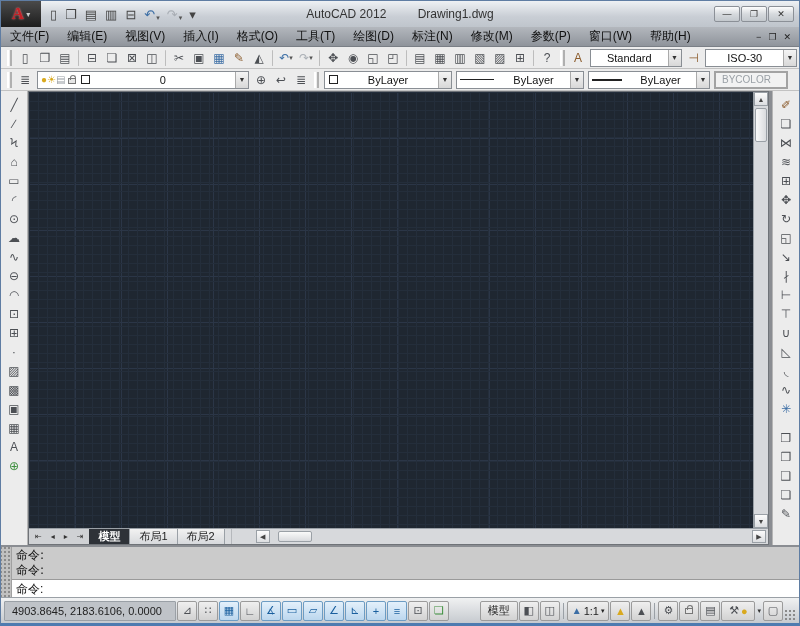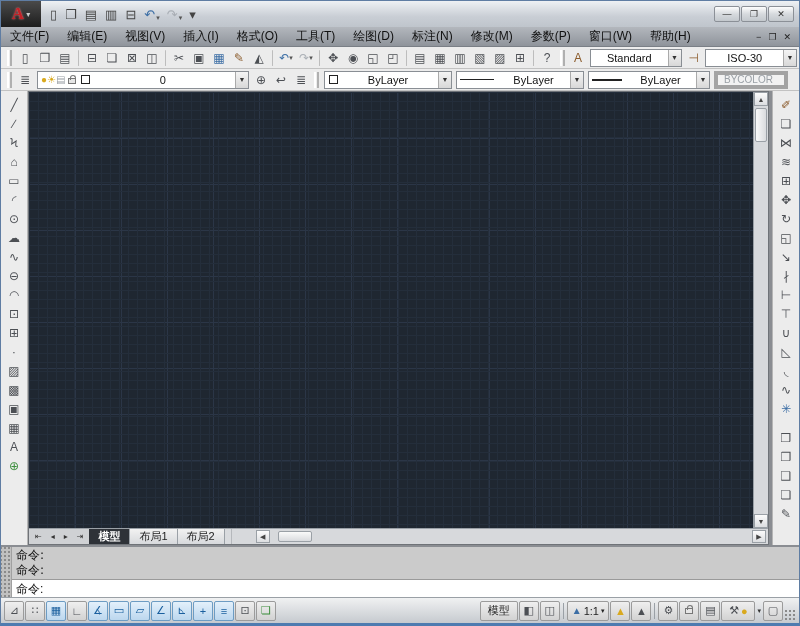--- a/index.html
+++ b/index.html
@@ -51,21 +51,21 @@
   .tbi.grayed{ color:#abb0b6; }
   .tbi.brown{ color:#8a5a2a; }
   .combo{ height:18px; background:#fff; border:1px solid #898e94; display:flex;
     align-items:center; font-size:11px; color:#111; margin:0 2px; cursor:pointer; }
   .combo .val{ flex:1; padding:0 4px; white-space:nowrap; overflow:hidden;text-align:center; }
   .combo .drop{ width:13px; height:100%; display:flex; align-items:center; justify-content:center;
     font-size:7px; color:#333; background:linear-gradient(#f4f4f4,#d8d8d8); border-left:1px solid #aaa; }
   .combo .ltline{ flex:0 0 34px; border-top:1px solid #222; margin:0 3px; }
   .combo .lwline{ flex:0 0 30px; border-top:2px solid #222; margin:0 3px; }
   .swatch{ width:9px; height:9px; border:1px solid #222; background:#fff; margin-left:4px; }
-  .disabled-box{ height:18px; width:74px; border:4px solid #a3a3a3; background:#f2f2f2;
+  .disabled-box{ height:18px; width:74px; border:2px solid #a3a3a3; background:#f2f2f2;
     color:#9aa0a6; font-size:10px; display:flex; align-items:center; padding-left:6px; margin:0 2px; }
   .mini{ font-size:10px; line-height:1; }
   .mini.yellow{ color:#d9a91e; }
   .mini.gray{ color:#9aa0a6; }
   .lock-ic{ width:8px; height:6px; border:1px solid #777; background:#e6e6e6; position:relative;
     margin:3px 1px 0 3px; }
   .lock-ic::before{ content:''; position:absolute; top:-4px; left:1px; width:4px; height:4px;
     border:1px solid #777; border-bottom:none; border-radius:3px 3px 0 0; }
   
   .main{ flex:1; display:flex; background:#8a8d92; min-height:0; }
@@ -180,20 +180,24 @@
         </button>
         <button class="qat-btn grayed">
           <span class="g">↷</span>
           <span class="caret2">▾</span>
         </button>
         <button class="qat-btn">
           <span class="g">▾</span>
           <span class="caret2"></span>
         </button>
       </div>
+    <div class="win-title">
+      <span>AutoCAD 2012</span>
+      <span class="doc">Drawing1.dwg</span>
+    </div>
     <div class="win-controls">
         <div class="win-btn">
           <span>—</span>
         </div>
         <div class="win-btn">
           <span>❐</span>
         </div>
         <div class="win-btn">
           <span>✕</span>
         </div>
@@ -586,20 +590,21 @@
     <div class="cmd-body">
       <div class="cmd-hist">
           <div>命令:</div>
           <div>命令:</div>
         </div>
       <div class="cmd-input">命令:</div>
     </div>
   </div>
 
   <div class="statusbar">
+    <div class="coords">4903.8645, 2183.6106, 0.0000</div>
     <div style="display:flex;gap:1px">
         <div class="sbtn">
           <span>⊿</span>
         </div>
         <div class="sbtn">
           <span>∷</span>
         </div>
         <div class="sbtn pressed">
           <span>▦</span>
         </div>

